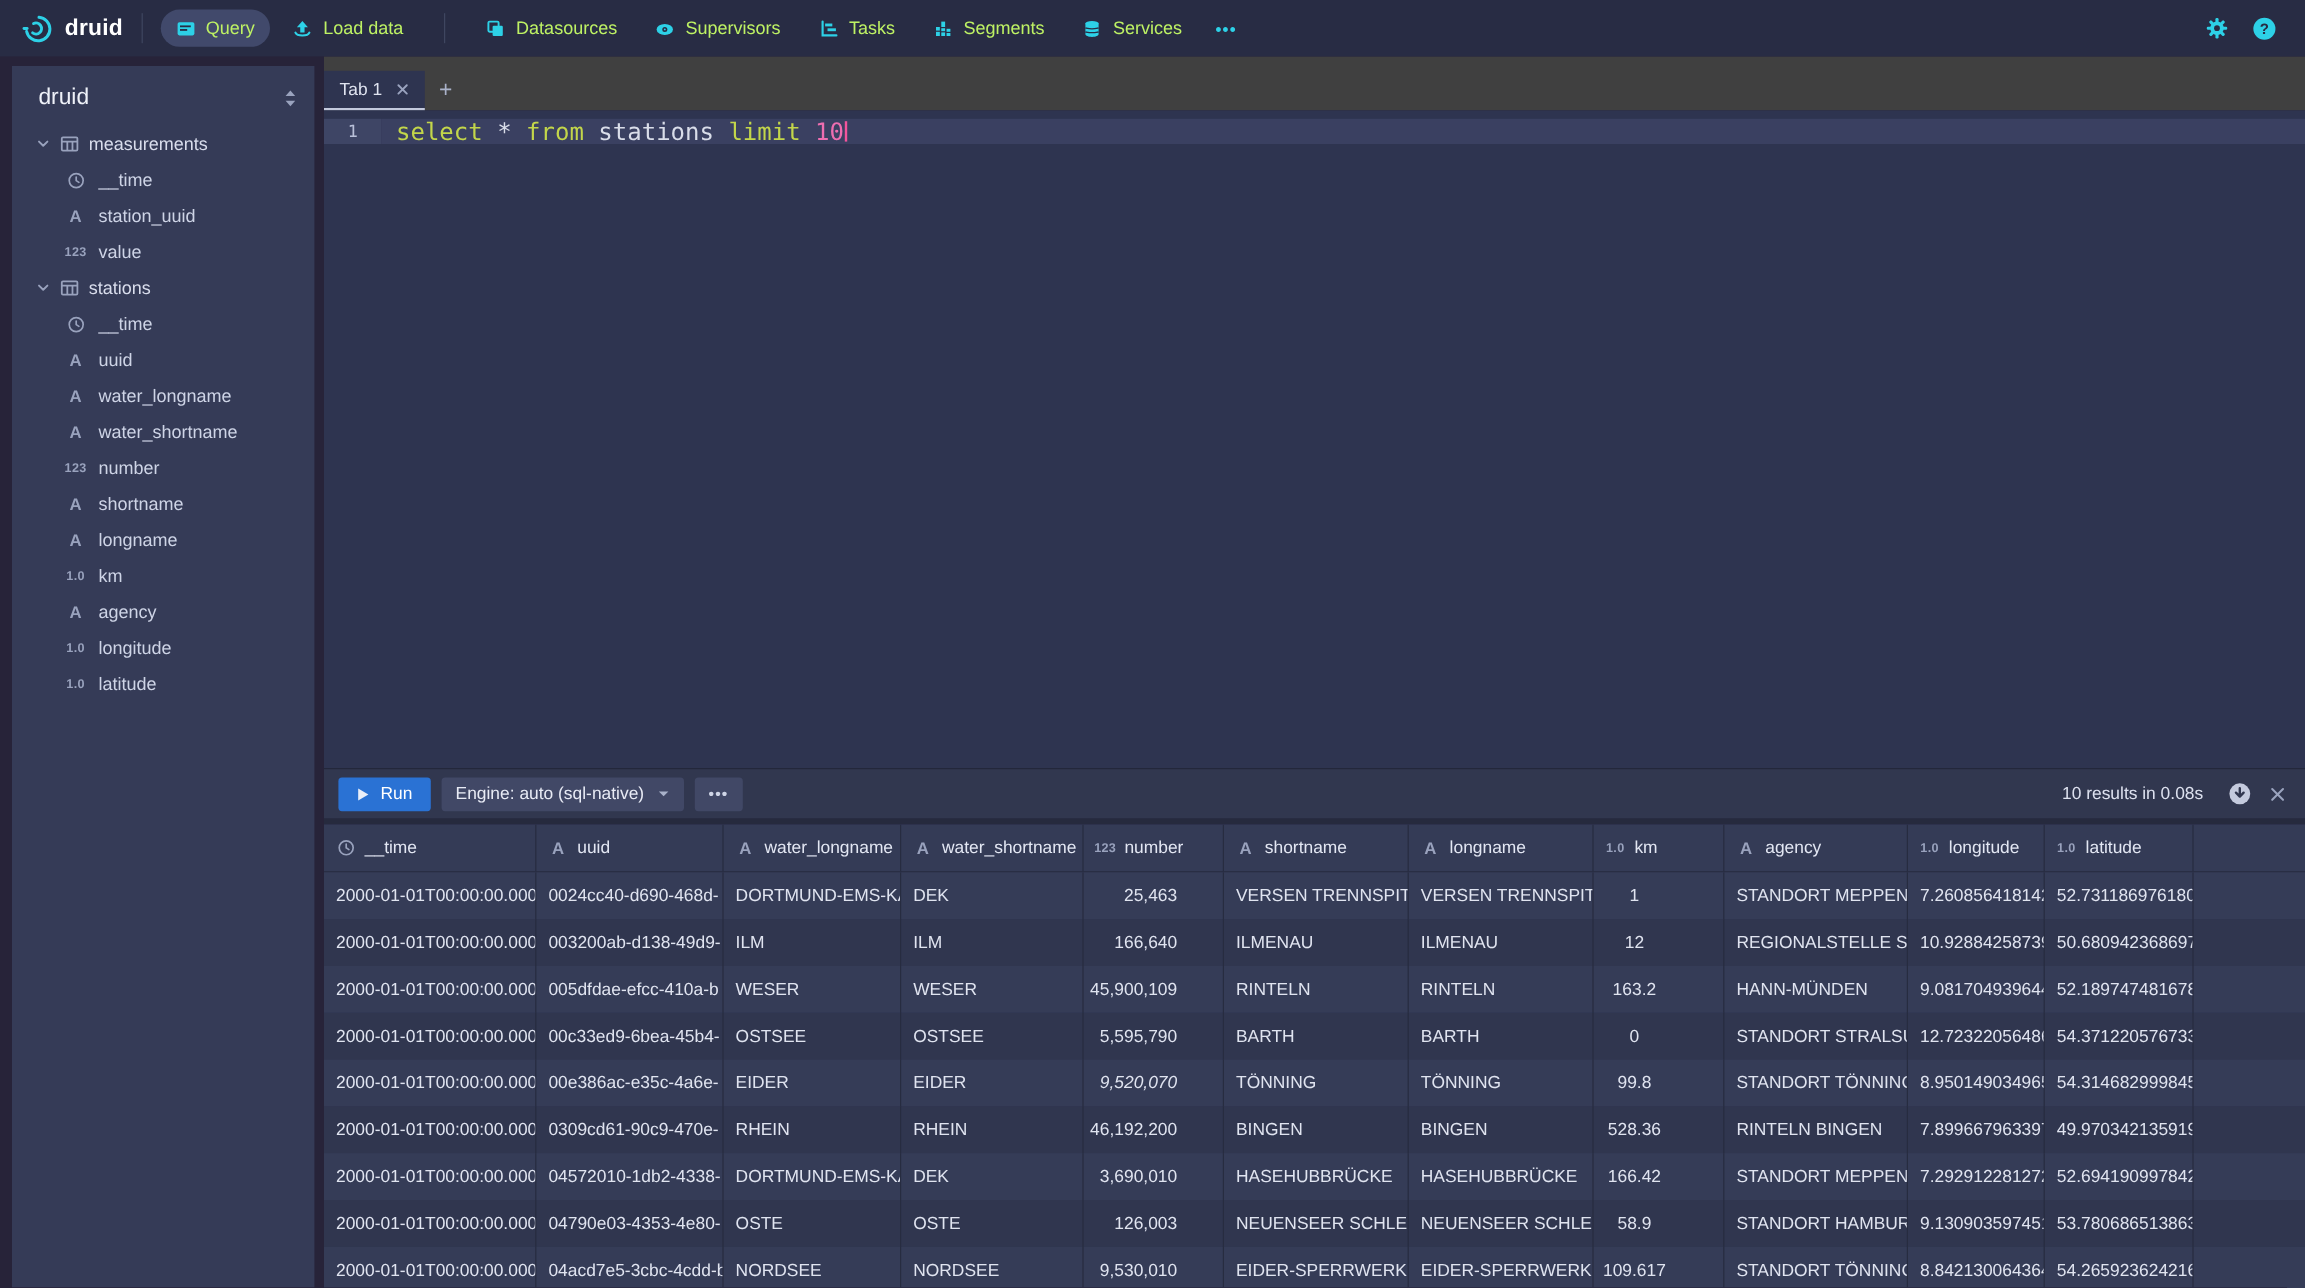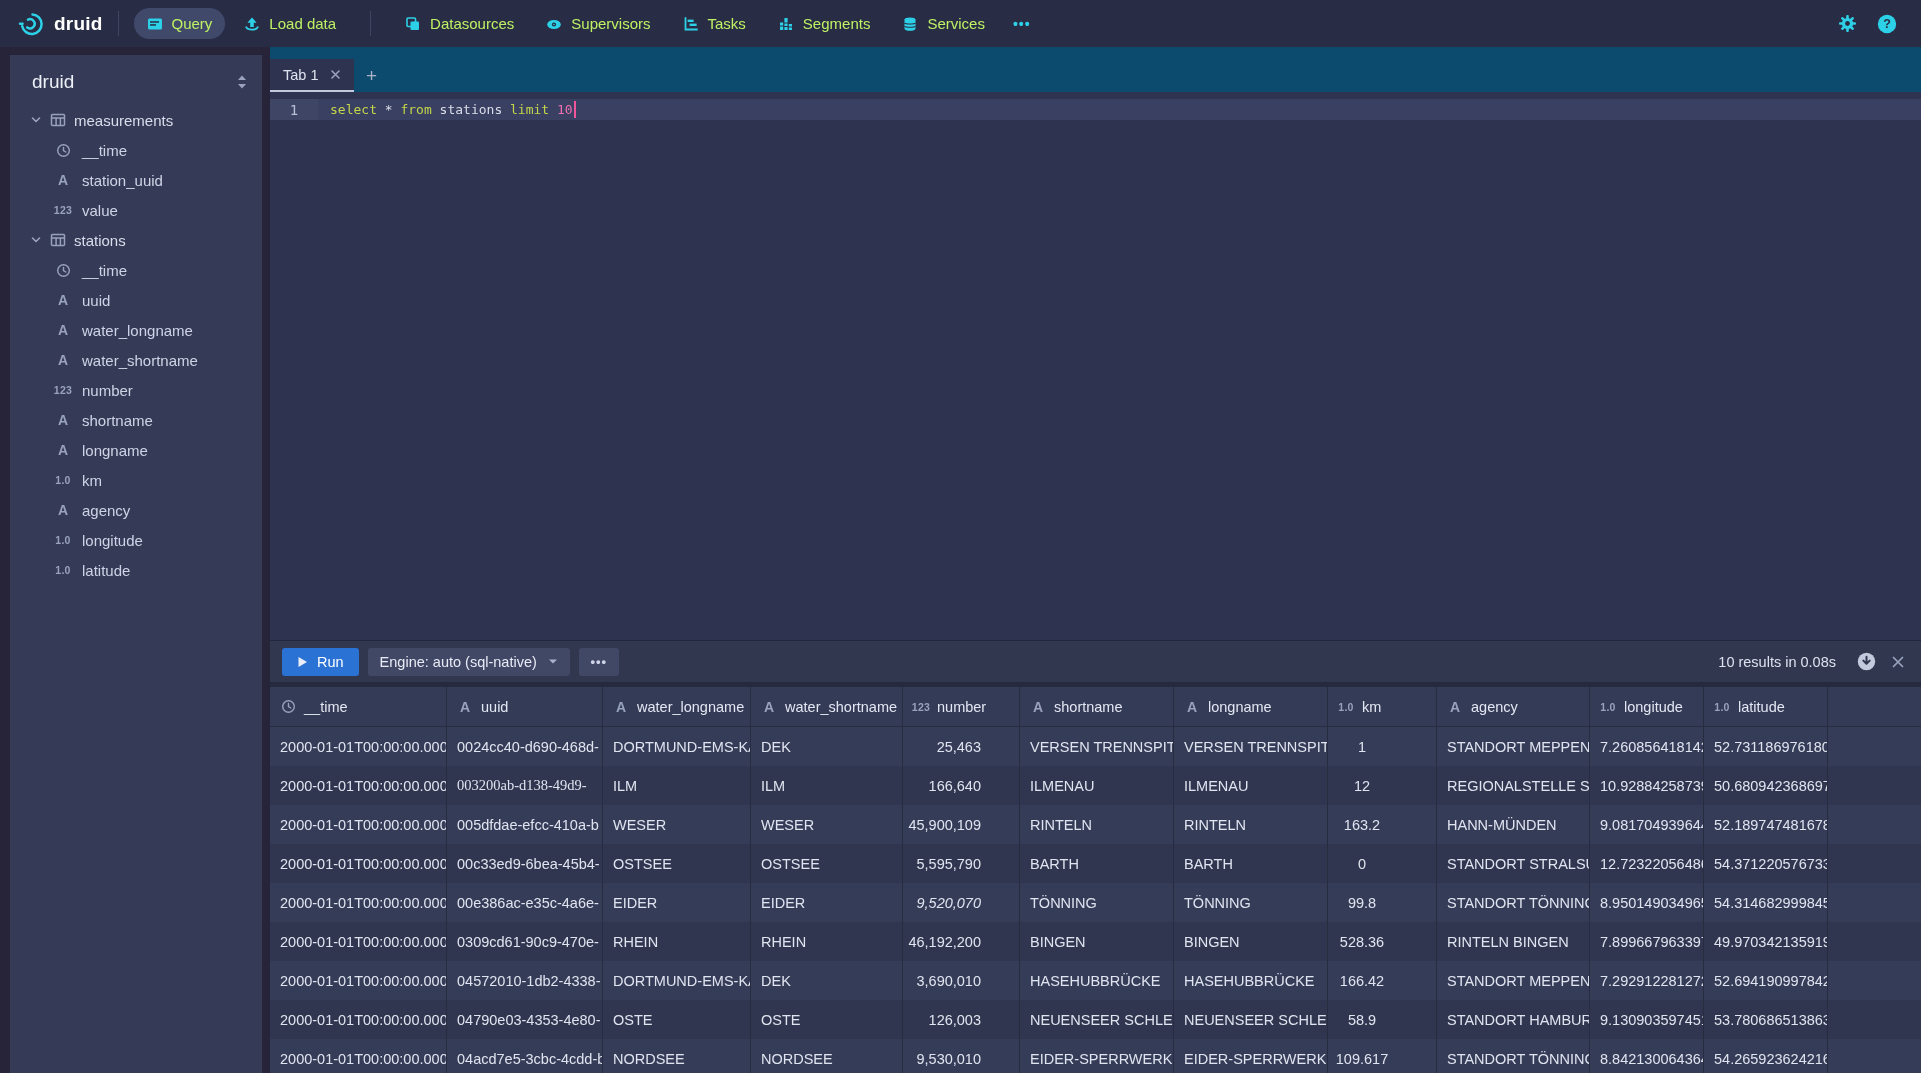--- a/index.html
+++ b/index.html
@@ -50,39 +50,39 @@
   .tico { width:22px; display:flex; justify-content:center; align-items:center; flex:0 0 22px; }
   .tg { color:#99a2bd; font-weight:700; }
   .tg-a { font-size:14px; }
   .tg-n { font-size:10.5px; letter-spacing:.3px; }
 
   
   .workbench {
     position:absolute; left:270px; top:47px; width:1651px; height:1026px;
     display:flex; flex-direction:column;
   }
-  .tabbar { height:45px; background:#0c4a6e; display:flex; align-items:flex-end; flex:0 0 45px; }
+  .tabbar { height:45px; background:#404040; display:flex; align-items:flex-end; flex:0 0 45px; }
   .tab {
     height:33px; background:#2e3450; display:flex; align-items:center;
     padding:0 13px; gap:12px; font-size:14.5px; color:#e0e4f0;
     border-bottom:2px solid #c3c9dc; cursor:pointer;
   }
   .add-tab {
     width:34px; height:33px; background:transparent; border:none; color:#aab2c9;
     font-size:19px; cursor:pointer; display:flex; align-items:center; justify-content:center;
   }
 
   .editor { flex:1 1 auto; background:#2e3450; display:flex; position:relative; }
   .gutter { width:48px; flex:0 0 48px; padding-top:7px; }
   .line-num {
     height:21px; background:#3e4565; color:#b9c0d8;
     font-family:"DejaVu Sans Mono", monospace; font-size:14px;
     display:flex; align-items:center; justify-content:center;
   }
-  .code-area { flex:1; padding-top:7px; font-family:"DejaVu Sans Mono", monospace; font-size:13px; }
+  .code-area { flex:1; padding-top:7px; font-family:"DejaVu Sans Mono", monospace; font-size:20px; }
   .code-line { height:21px; background:#3a4061; display:flex; align-items:center; padding-left:12px; white-space:pre; }
   .tk-keyword { color:#c3d64a; }
   .tk-plain { color:#d9dde9; }
   .tk-number { color:#ee6eb0; }
   .cursor { display:inline-block; width:2px; height:17px; background:#f4549c; margin-left:1px; }
 
   
   .runbar {
     flex:0 0 42px; background:#31374f; border-top:1px solid #23273b;
     display:flex; align-items:center; gap:9px; padding:0 16px 0 12px;
@@ -472,21 +472,21 @@
           <div class="cell al-left" style="flex: 0 0 154px;">VERSEN TRENNSPITZE</div>
           <div class="cell al-left" style="flex: 0 0 154px;">VERSEN TRENNSPITZE</div>
           <div class="cell al-center" style="flex: 0 0 109px;">1</div>
           <div class="cell al-left" style="flex: 0 0 153px;">STANDORT MEPPEN</div>
           <div class="cell al-left" style="flex: 0 0 114px;">7.2608564181428</div>
           <div class="cell al-left" style="flex: 0 0 124px;">52.7311869761806</div>
           <div class="cell filler"></div>
         </div>
         <div class="rrow even">
           <div class="cell al-left" style="flex: 0 0 177px;">2000-01-01T00:00:00.000Z</div>
-          <div class="cell al-left" style="flex: 0 0 156px; font-family: Liberation Serif, serif;">003200ab-d138-49d9-</div>
+          <div class="cell al-left" style="flex: 0 0 156px;">003200ab-d138-49d9-</div>
           <div class="cell al-left" style="flex: 0 0 148px;">ILM</div>
           <div class="cell al-left" style="flex: 0 0 152px;">ILM</div>
           <div class="cell al-right" style="flex: 0 0 117px;">166,640</div>
           <div class="cell al-left" style="flex: 0 0 154px;">ILMENAU</div>
           <div class="cell al-left" style="flex: 0 0 154px;">ILMENAU</div>
           <div class="cell al-center" style="flex: 0 0 109px;">12</div>
           <div class="cell al-left" style="flex: 0 0 153px;">REGIONALSTELLE SUHL</div>
           <div class="cell al-left" style="flex: 0 0 114px;">10.9288425873940</div>
           <div class="cell al-left" style="flex: 0 0 124px;">50.6809423686970</div>
           <div class="cell filler"></div>

